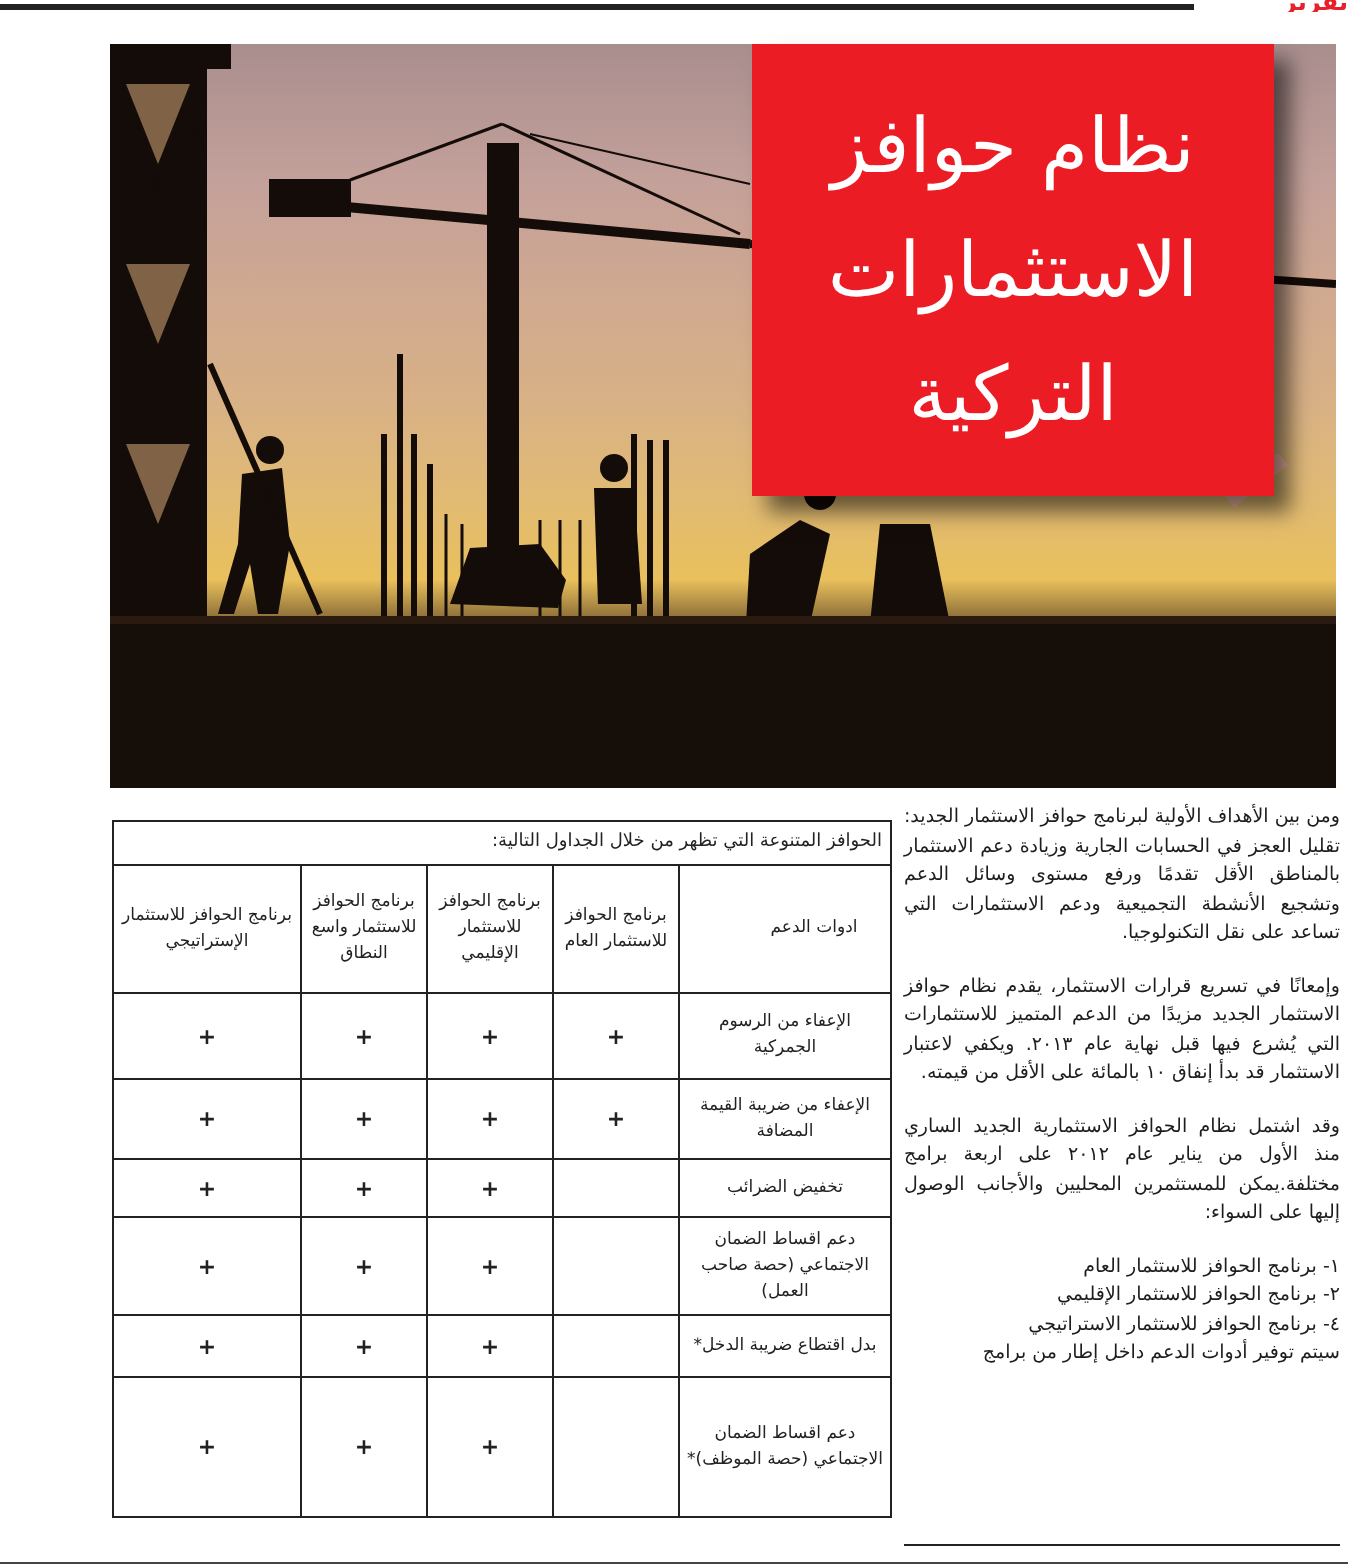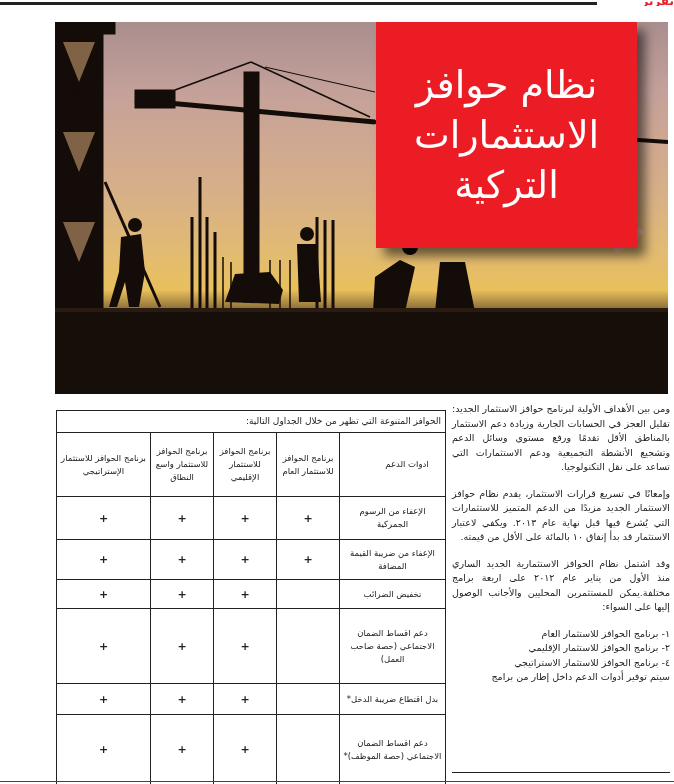--- a/index.html
+++ b/index.html
@@ -6,21 +6,21 @@
   body { width: 674px; height: 784px; position: relative; overflow: hidden;
          font-family: "DejaVu Sans", sans-serif; color: #1a1a1a; }
   .top-rule { position: absolute; left: 0; top: 2px; width: 597px; height: 3px; background: #222; }
   .top-tag { position: absolute; left: 604px; top: -6px; width: 70px; height: 12px;
              color: #e8202a; font-size: 12px; font-weight: bold; direction: rtl; text-align: right; overflow: hidden; }
   .photo { position: absolute; left: 55px; top: 22px; width: 613px; height: 372px; overflow: hidden;
            background: linear-gradient(180deg, #a98e8e 0%, #c3a09a 18%, #cfa892 32%, #d8b186 48%, #e2bb72 62%, #e9c05c 72%, #5a4224 80%, #1d120b 86%, #120b07 100%); }
   .photo svg { position: absolute; left: 0; top: 0; width: 613px; height: 372px; }
   .title-box { position: absolute; left: 376px; top: 22px; width: 261px; height: 226px; background: #ec1c24;
                box-shadow: 8px 8px 10px rgba(0,0,0,0.55); display: flex; flex-direction: column;
-               align-items: center; justify-content: center; }
+               align-items: center; justify-content: center; gap: 12px; }
   .title-line { color: #ffffff; font-size: 38px; line-height: 50px; font-family: "DejaVu Sans", sans-serif;
                 direction: rtl; text-align: center; white-space: nowrap; }
   .deco-strip { position: absolute; width: 34px; height: 8px; background: #f5b9a6; transform: rotate(-38deg); }
 
   .article { position: absolute; left: 452px; top: 402px; width: 218px; direction: rtl; text-align: justify;
              font-size: 9.5px; line-height: 14.5px; color: #1d1d1d; }
   .article p { margin: 0 0 12px 0; }
   .article .list { margin: 0; padding: 0; list-style: none; }
   .article .list li { line-height: 14.5px; }
   .bottom-rule { position: absolute; left: 452px; top: 772px; width: 218px; height: 1px; background: #222; }
@@ -148,21 +148,21 @@
     <td class="plus">+</td>
     <td class="plus">+</td>
   </tr>
   <tr style="height:29px;">
     <td>تخفيض الضرائب</td>
     <td class="plus"></td>
     <td class="plus">+</td>
     <td class="plus">+</td>
     <td class="plus">+</td>
   </tr>
-  <tr style="height:75px;">
+  <tr style="height:49px;">
     <td>دعم اقساط الضمان الاجتماعي (حصة صاحب العمل)</td>
     <td class="plus"></td>
     <td class="plus">+</td>
     <td class="plus">+</td>
     <td class="plus">+</td>
   </tr>
   <tr style="height:31px;">
     <td>بدل اقتطاع ضريبة الدخل*</td>
     <td class="plus"></td>
     <td class="plus">+</td>

